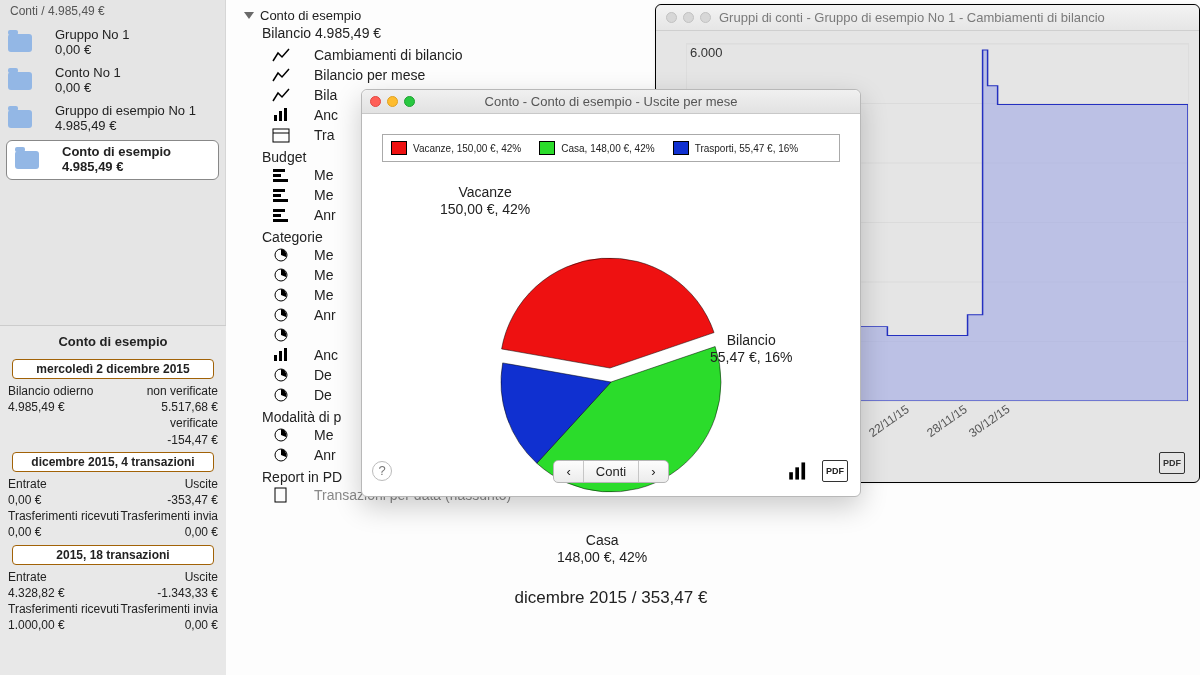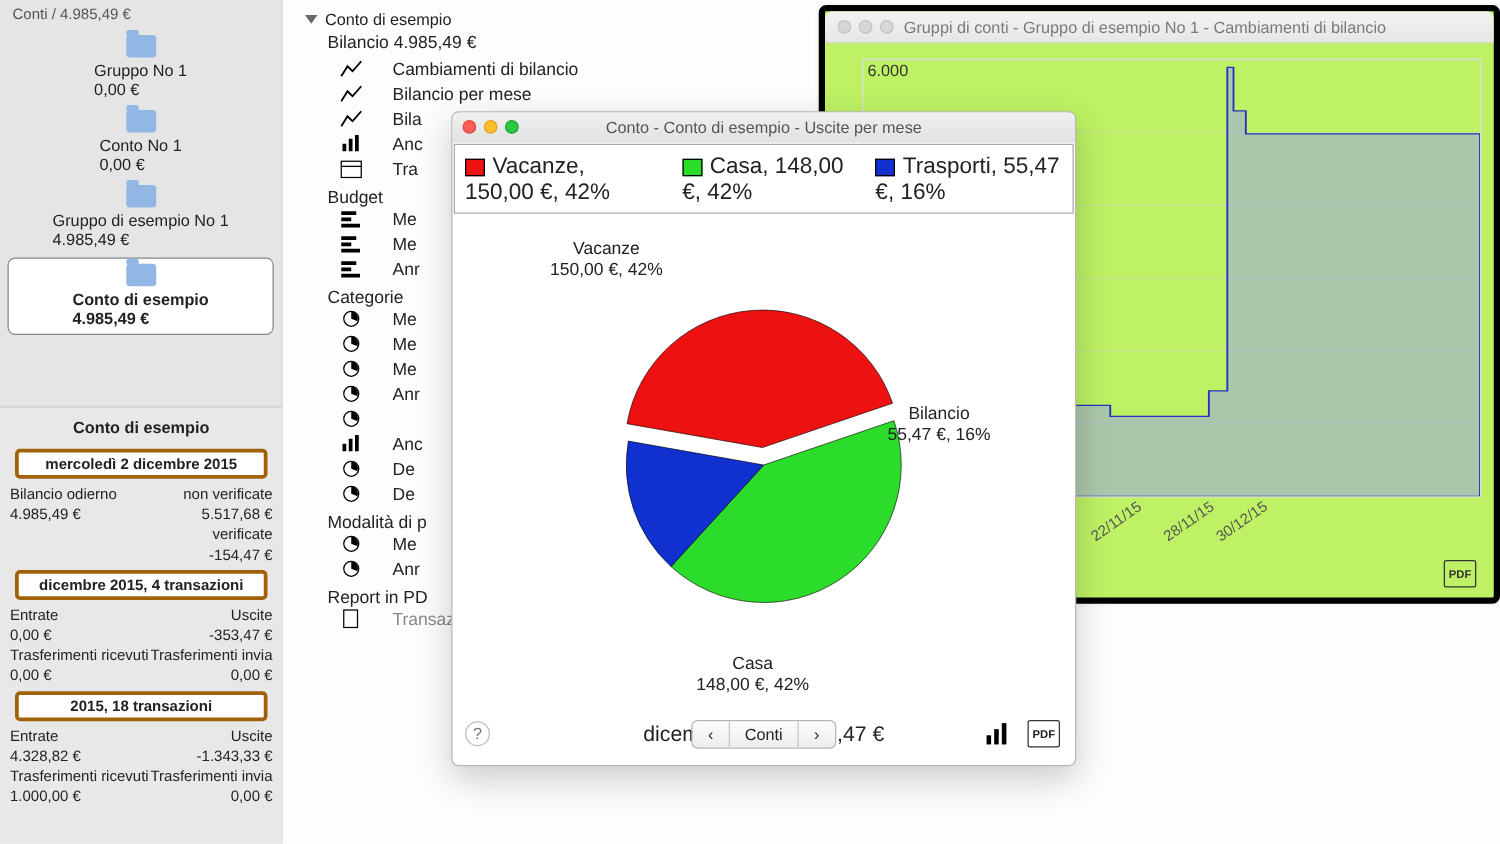--- a/index.html
+++ b/index.html
@@ -2,60 +2,60 @@
 <html><head>
 <meta charset="utf-8">
 <style>
   * { box-sizing: border-box; margin: 0; padding: 0; }
   html, body { width: 1200px; height: 675px; overflow: hidden; font-family: "Helvetica Neue", Arial, sans-serif; font-size: 13px; background: #fdfdfd; color: #222; }
   .app { position: relative; width: 1200px; height: 675px; }
 
   
   .sidebar { position: absolute; left: 0; top: 0; width: 226px; height: 675px; background: #e5e5e5; border-right: 1px solid #d6d6d6; }
   .sidebar-header { font-size: 12px; color: #555; padding: 4px 10px 6px 10px; }
-  .side-item { display: flex; align-items: center; gap: 4px; padding: 4px 8px; flex-direction: column; }
+  .side-item { display: flex; align-items: center; gap: 23px; padding: 4px 8px; }
   .side-item .folder { width: 24px; height: 18px; background: #93b7e5; border-radius: 3px; position: relative; }
   .side-item .folder::before { content: ""; position: absolute; left: 0; top: -4px; width: 10px; height: 5px; background: #93b7e5; border-radius: 2px; }
   .side-text { display: flex; flex-direction: column; line-height: 1.15; }
   .side-item.selected { margin: 2px 6px; border: 1px solid #888; border-radius: 6px; background: #fff; }
   .side-item.selected .l1 { font-weight: 700; }
   .side-item.selected .l2 { font-weight: 700; }
 
   .info-panel { position: absolute; left: 0; top: 325px; width: 226px; padding: 4px 8px; background: #e8e8e8; border-top: 1px solid #ccc; height: 350px; }
   .info-title { text-align: center; font-weight: 600; padding: 4px 0 6px; }
-  .info-block-head { background: #fff; border: 3px solid #a16207; border-radius: 4px; text-align: center; font-weight: 600; padding: 2px 0; margin: 4px 4px; font-size: 12px; }
+  .info-block-head { background: #fff; border: 1px solid #a16207; border-radius: 4px; text-align: center; font-weight: 600; padding: 2px 0; margin: 4px 4px; font-size: 12px; }
   .info-row { display: flex; justify-content: space-between; font-size: 12px; line-height: 1.35; }
   .info-row .r { text-align: right; }
 
   
   .tree { position: absolute; left: 240px; top: 0; width: 410px; height: 675px; padding: 8px 4px; }
   .tree-title-row { display: flex; align-items: center; gap: 6px; }
   .disc { display: inline-block; width: 0; height: 0; border-left: 5px solid transparent; border-right: 5px solid transparent; border-top: 7px solid #6a6a6a; }
   .tree-sub { padding-left: 18px; font-size: 14px; margin: 2px 0 4px; }
   .tree-item { display: flex; align-items: center; gap: 24px; padding: 2px 0 2px 28px; font-size: 14px; }
   .tree-group { padding: 4px 0 0 18px; font-size: 14px; }
   .ic { width: 18px; height: 16px; display: inline-flex; align-items: center; justify-content: center; }
   .ic svg { width: 18px; height: 16px; }
 
   
-  .bgwin { position: absolute; left: 655px; top: 4px; width: 545px; height: 479px; background: #bef264; border: 5px solid #000000; border-radius: 6px; box-shadow: 0 0 4px rgba(0,0,0,0.06); }
+  .bgwin { position: absolute; left: 655px; top: 4px; width: 545px; height: 479px; background: #e5e5e5; border: 1px solid #000000; border-radius: 6px; box-shadow: 0 0 4px rgba(0,0,0,0.06); }
   .bgwin .titlebar { height: 26px; display: flex; align-items: center; gap: 8px; padding: 0 10px; background: linear-gradient(#f3f3f3,#e6e6e6); border-bottom: 1px solid #cfcfcf; border-radius: 6px 6px 0 0; color: #7a7a7a; font-size: 13px; }
   .traffic { display: flex; gap: 6px; }
   .tl { width: 11px; height: 11px; border-radius: 50%; background: #d7d7d7; border: 1px solid #c2c2c2; }
   .bg-chart { position: absolute; left: 30px; top: 38px; right: 10px; bottom: 80px; border: 1px solid #ddd; }
   .bg-ylab { position: absolute; left: 34px; top: 40px; font-size: 13px; color: #333; }
   .bg-foot { position: absolute; left: 10px; bottom: 8px; right: 10px; font-size: 14px; color: #333; }
   .bg-foot .pdf { position:absolute; right:4px; bottom:0; }
 
   
-  .fgwin { position: absolute; left: 361px; top: 89px; width: 500px; height: 524px; background: #fff; border: 1px solid #b8b8b8; border-radius: 6px; box-shadow: 0 10px 28px rgba(0,0,0,0.2); }
+  .fgwin { position: absolute; left: 361px; top: 89px; width: 500px; height: 408px; background: #fff; border: 1px solid #b8b8b8; border-radius: 6px; box-shadow: 0 10px 28px rgba(0,0,0,0.2); }
   .fgwin .titlebar { height: 24px; display: flex; align-items: center; gap: 8px; padding: 0 8px; background: linear-gradient(#f0f0f0,#e2e2e2); border-bottom: 1px solid #c8c8c8; border-radius: 6px 6px 0 0; font-size: 13px; color: #555; position: relative; }
   .fgwin .titlebar .t { position:absolute; left:0; right:0; text-align:center; }
   .fgwin .tl.r{background:#ff5f57;border-color:#e24640}.fgwin .tl.y{background:#febc2e;border-color:#dfa123}.fgwin .tl.g{background:#28c840;border-color:#1ea232}
-  .legend { margin: 1px; border: 1px solid #aaa; padding: 6px 8px; display: flex; gap: 18px; font-size: 18px; align-items:center;}
+  .legend { margin: 20px; border: 1px solid #aaa; padding: 6px 8px; display: flex; gap: 18px; font-size: 10px; align-items:center;}
   .sw { width: 16px; height: 14px; border: 1px solid #000; display:inline-block; margin-right:6px; vertical-align:-3px;}
   .pie-area { position: relative; width: 100%; height: 400px; }
   .pie-area svg { position:absolute; left:50%; top:50%; transform:translate(-50%,-50%); }
   .pl { position:absolute; font-size:14px; text-align:center; line-height:1.2; }
   .caption { text-align:center; font-size:17px; padding: 6px 0 8px; }
   .fg-bottom { position:absolute; left:0; right:0; bottom:8px; height:34px; display:flex; align-items:center; justify-content:center; }
   .help { position:absolute; left:10px; width:20px; height:20px; border:1px solid #bbb; border-radius:50%; color:#777; text-align:center; line-height:18px; font-size:13px;}
   .seg { display:flex; border:1px solid #b6b6b6; border-radius:5px; overflow:hidden; background:linear-gradient(#fdfdfd,#ececec); }
   .seg div { padding:3px 12px; border-right:1px solid #c6c6c6; font-size:13px;}
   .seg div:last-child{border-right:none;}
@@ -394,21 +394,21 @@
       <span><span class="sw" style="background:#e11"></span><span>Vacanze, 150,00 €, 42%</span></span>
       <span><span class="sw" style="background:#2bdc2b"></span><span>Casa, 148,00 €, 42%</span></span>
       <span><span class="sw" style="background:#1030d0"></span><span>Trasporti, 55,47 €, 16%</span></span>
     </div>
     <div class="pie-area">
       <svg id="piesvg" width="270" height="270" viewBox="-135 -135 270 270">
           <path d="M -1.0740663937754649 -13.958738531176884 L -109.40291922511835 -33.060038074539214 A 110 110 0 0 1 103.05735221895111 -49.40796500653315 Z" fill="#e11" stroke="#000" stroke-width="0.5"></path>
           <path d="M 0 0 L 104.13141861272658 -35.44922647535627 A 110 110 0 0 1 -74.17326263420951 81.23008746884727 Z" fill="#2bdc2b" stroke="#000" stroke-width="0.5"></path>
           <path d="M 0 0 L -74.17326263420951 81.23008746884727 A 110 110 0 0 1 -108.3288528313429 -19.101299543362256 Z" fill="#1030d0" stroke="#000" stroke-width="0.5"></path>
         </svg>
-      <div class="pl" style="left:78px;top:18px"><span>Vacanze</span><br><span>150,00 €, 42%</span></div>
+      <div class="pl" style="left:78px;top:2px"><span>Vacanze</span><br><span>150,00 €, 42%</span></div>
       <div class="pl" style="left:348px;top:150px"><span>Bilancio</span><br><span>55,47 €, 16%</span></div>
       <div class="pl" style="left:195px;top:350px"><span>Casa</span><br><span>148,00 €, 42%</span></div>
     </div>
     <div class="caption">dicembre 2015 / 353,47 €</div>
     <div class="fg-bottom">
       <div class="help">?</div>
       <div class="seg">
         <div>‹</div>
         <div>Conti</div>
         <div>›</div>

